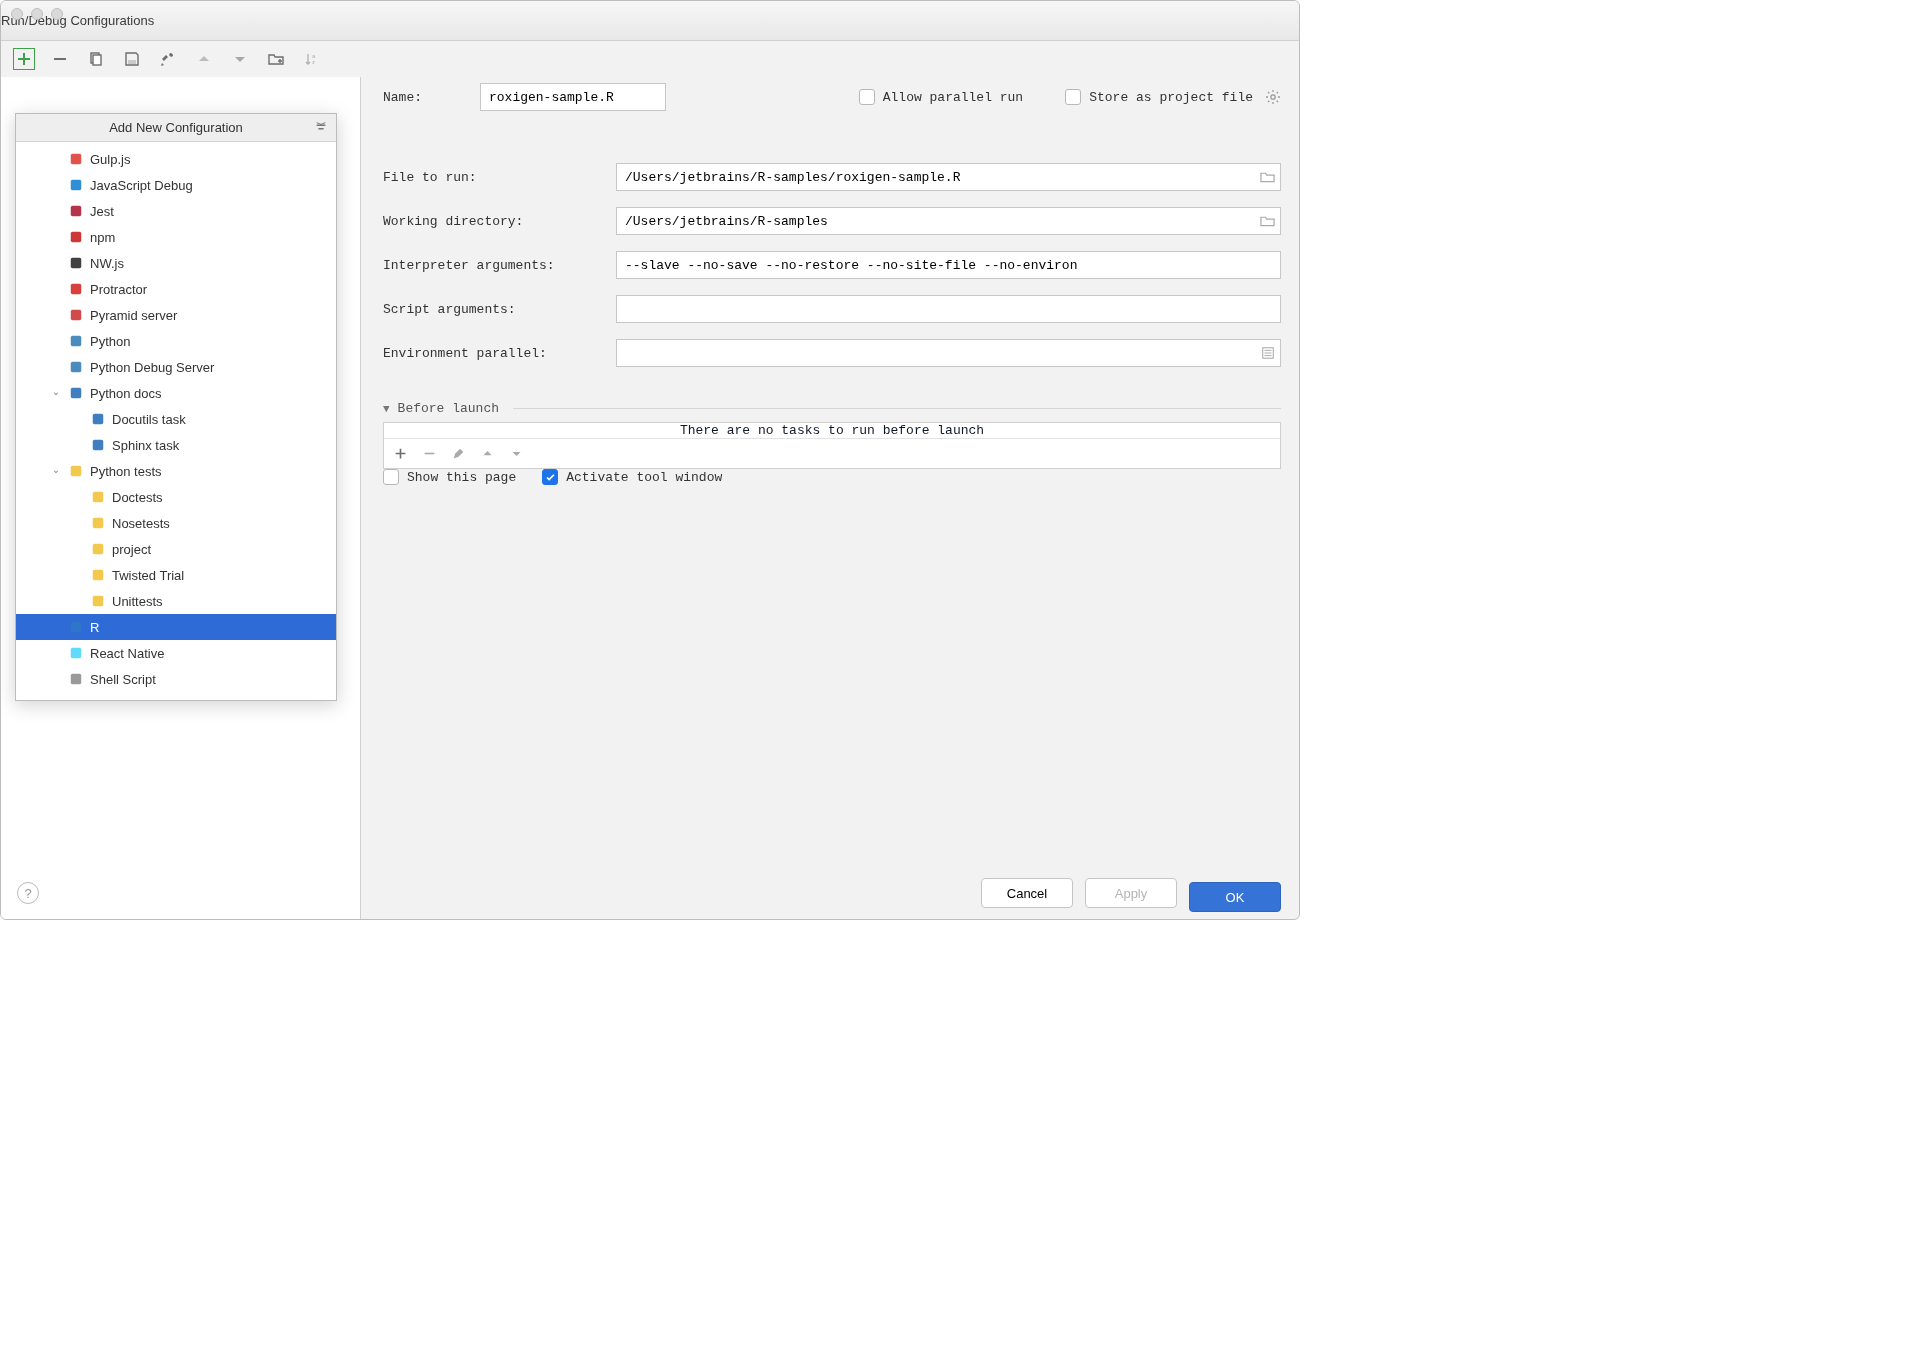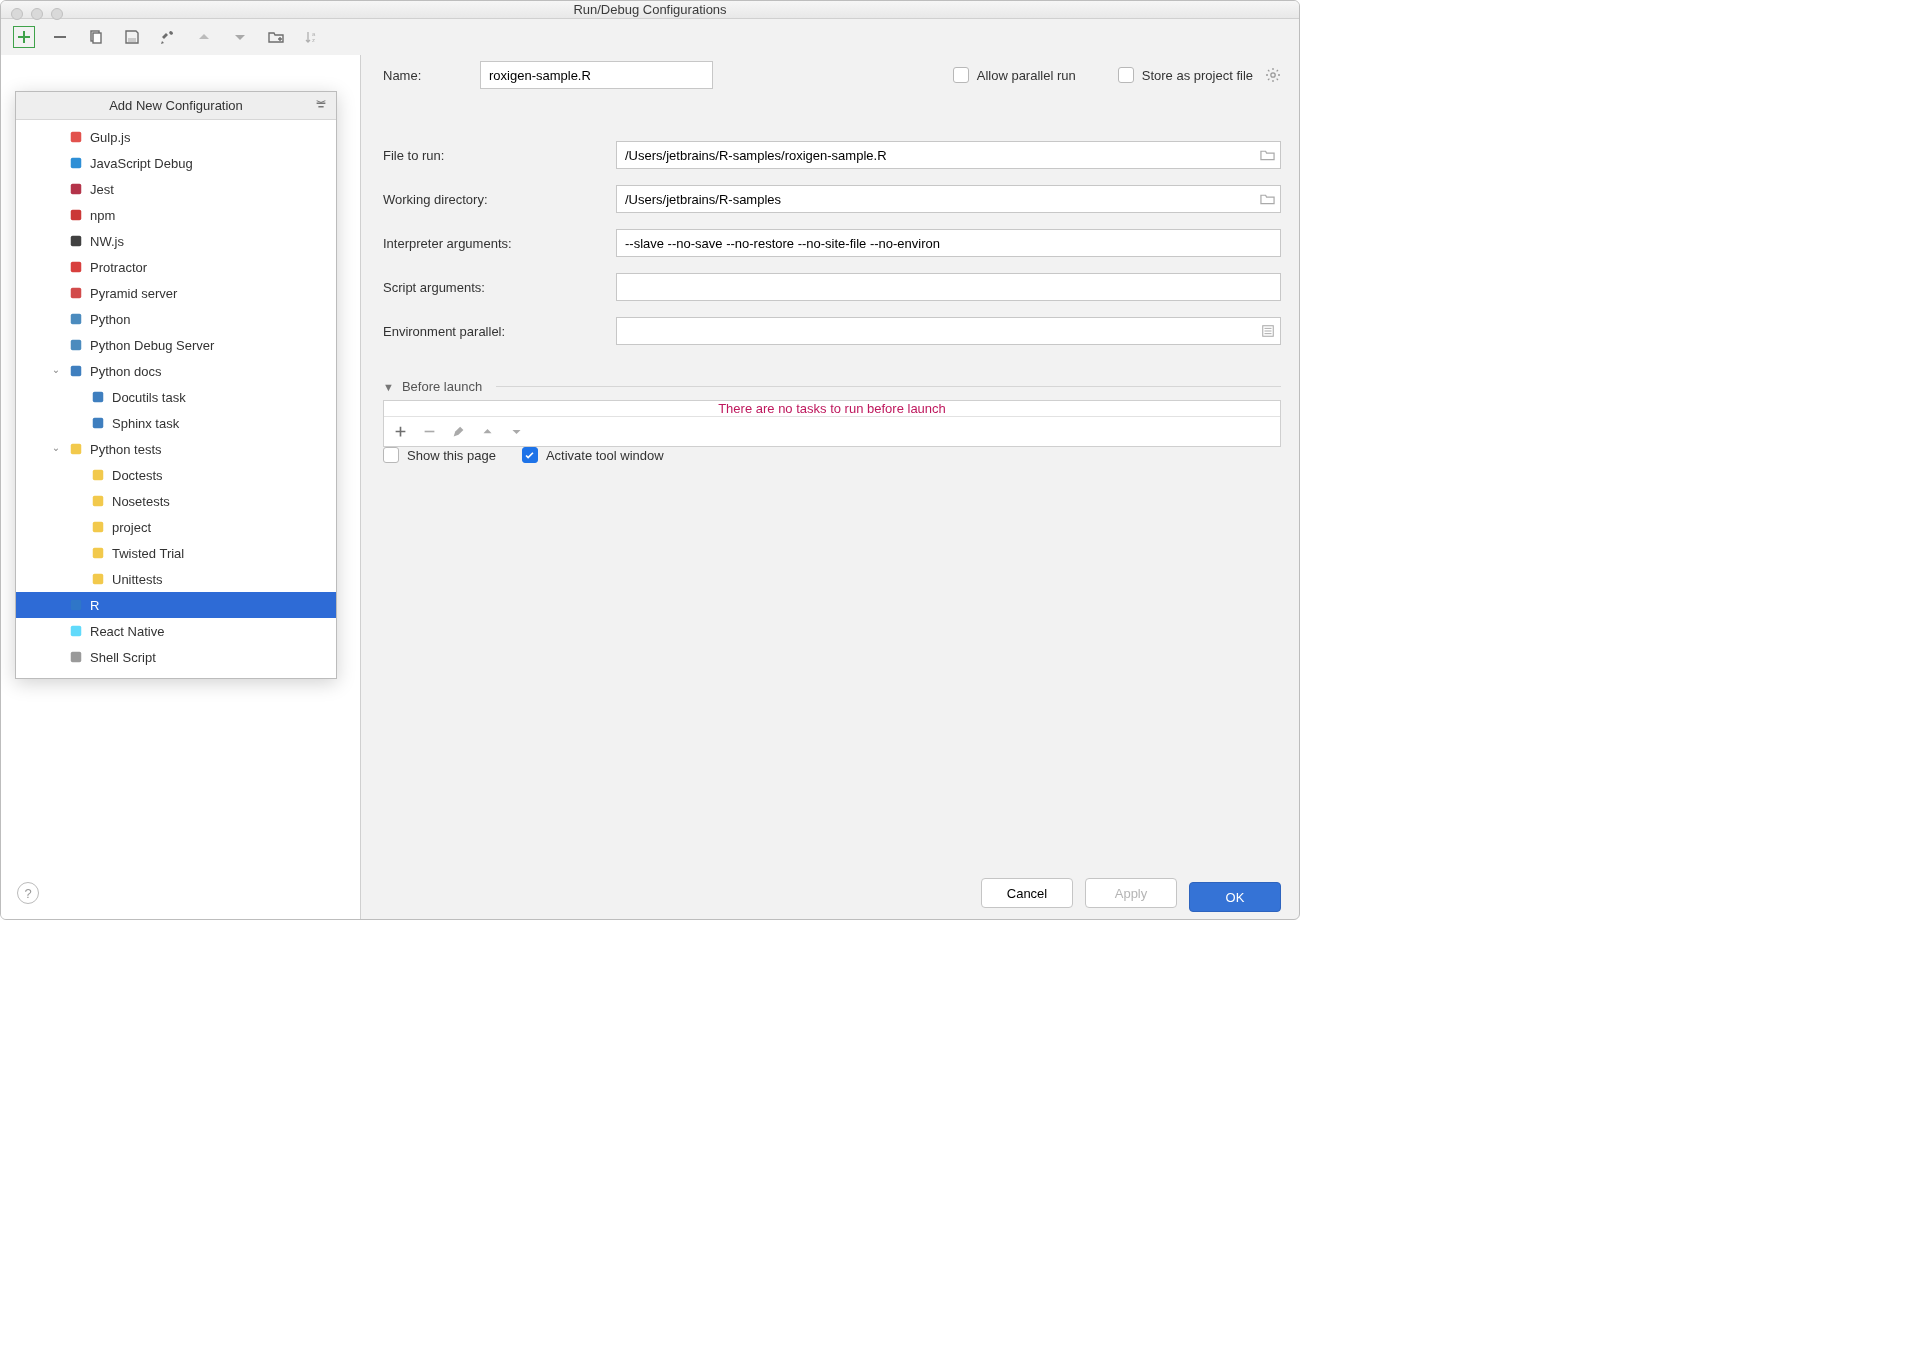--- a/index.html
+++ b/index.html
@@ -1,55 +1,55 @@
 <!DOCTYPE html>
 <html><head>
 <meta charset="utf-8">
 <style>
   * { box-sizing: border-box; margin: 0; padding: 0; }
   html, body { width: 1300px; height: 920px; font-family: -apple-system, "Helvetica Neue", Arial, sans-serif; font-size: 13px; color: #333; }
   .window { width: 1300px; height: 920px; background: #f2f2f2; border: 1px solid #bdbdbd; border-radius: 6px; display: flex; flex-direction: column; overflow: hidden; position: relative; }
-  .titlebar { height: 18px; display: flex; align-items: center; justify-content: center; background: linear-gradient(#f6f6f6,#e8e8e8); border-bottom: 1px solid #d0d0d0; position: relative; }
+  .titlebar { height: 40px; display: flex; align-items: center; background: linear-gradient(#f6f6f6,#e8e8e8); border-bottom: 1px solid #d0d0d0; position: relative; }
   .traffic { position: absolute; left: 10px; top: 7px; display: flex; gap: 8px; }
   .traffic span { width: 12px; height: 12px; border-radius: 50%; background: #d9d9d9; border: 1px solid #c0c0c0; display: inline-block; }
   .titlebar-title { font-size: 13px; color: #3a3a3a; }
   .toolbar { height: 36px; display: flex; align-items: center; padding: 0 12px; gap: 14px; }
   .tbtn { width: 22px; height: 22px; display: flex; align-items: center; justify-content: center; color: #6e6e6e; cursor: pointer; }
   .tbtn svg { width: 16px; height: 16px; }
   .tbtn.add { border: 1.5px solid #3fa24a; color: #3fa24a; width: 22px; height: 22px; }
   .body { flex: 1; display: flex; position: relative; }
   .leftcol { width: 360px; background: #fff; border-right: 1px solid #d0d0d0; position: relative; }
   .popup { position: absolute; left: 14px; top: 0; width: 322px; background: #fff; border: 1px solid #bcbcbc; box-shadow: 0 4px 18px rgba(0,0,0,0.18); display: flex; flex-direction: column; z-index: 10; margin-top: 36px; }
   .popup-header { background: #eee; border-bottom: 1px solid #d6d6d6; padding: 6px 10px; display: flex; align-items: center; justify-content: center; position: relative; }
   .popup-header .collapse { position: absolute; right: 8px; top: 6px; color: #777; }
   .tree { padding: 4px 0 8px 0; overflow: auto; max-height: 580px; }
   .node { display: flex; align-items: center; height: 26px; padding: 0 8px 0 10px; gap: 6px; white-space: nowrap; cursor: pointer; }
   .node .chev { width: 12px; color: #888; font-size: 10px; display: inline-flex; justify-content: center; }
   .node .ico { width: 16px; height: 16px; display: inline-flex; align-items: center; justify-content: center; }
   .node.depth1 { padding-left: 34px; }
   .node.depth2 { padding-left: 56px; }
   .node.selected { background: #2e6bd6; color: #fff; }
-  .rightcol { flex: 1; display: flex; flex-direction: column; padding: 0 18px 0 22px; }
+  .rightcol { flex: 1; display: flex; flex-direction: column; padding: 0 18px 0 22px; font-family: Liberation Mono, monospace; }
   .row { display: flex; align-items: center; min-height: 44px; gap: 12px; }
   .row.first { margin-top: -2px; }
   .lbl { width: 200px; color: #333; }
   .lbl.short { width: 64px; }
   input[type=text].field { flex: 1; height: 28px; border: 1px solid #c7c7c7; background: #fff; padding: 0 8px; font-size: 13px; font-family: inherit; margin-left: 21px; }
   .namefield { width: 310px; flex: none; }
   .chkwrap { display: flex; align-items: center; gap: 8px; }
   .chkbox { width: 16px; height: 16px; border: 1px solid #b8b8b8; border-radius: 3px; background: #fff; display: inline-flex; align-items: center; justify-content: center; }
   .chkbox.checked { background: #1e73e8; border-color: #1e73e8; color: #fff; }
   .gearico { color: #999; }
   .fieldwrap { flex: 1; position: relative; display: flex; }
   .fieldwrap .trail { position: absolute; right: 6px; top: 50%; transform: translateY(-50%); color: #aaa; }
   .section { margin-top: 26px; }
   .section-header { display: flex; align-items: center; gap: 8px; color: #555; padding-bottom: 6px; }
   .section-header .tri { color: #777; font-size: 11px; }
   .panel { border: 1px solid #cfcfcf; background: #fff; display: flex; flex-direction: column; }
-  .panel-body { flex: 1; display: flex; align-items: center; justify-content: center; color: #be185d; height: 118px; }
+  .panel-body { flex: 1; display: flex; align-items: center; justify-content: center; color: #0f172a; height: 118px; }
   .panel-tb { border-top: 1px solid #e2e2e2; height: 30px; display: flex; align-items: center; gap: 16px; padding: 0 10px; color: #aaa; }
   .panel-tb .pbtn { cursor: pointer; }
   .panel-tb .pbtn.enabled { color: #6e6e6e; }
   .belowpanel { display: flex; gap: 26px; }
   .footer { position: absolute; left: 0; right: 0; bottom: 0; height: 52px; display: flex; align-items: center; justify-content: flex-end; gap: 12px; padding: 0 18px; }
   .footer .help { position: absolute; left: 16px; width: 22px; height: 22px; border: 1.5px solid #bbb; border-radius: 50%; display: flex; align-items: center; justify-content: center; color: #999; }
   .btn { height: 30px; min-width: 92px; border: 1px solid #c5c5c5; background: #fff; border-radius: 4px; padding: 0 18px; font-size: 13px; cursor: pointer; }
   .btn.primary { background: #3573d6; border-color: #2e64be; color: #fff; margin-top: 8px; }
   .btn.disabled { color: #b5b5b5; }
   .spacer { flex: 1; }

